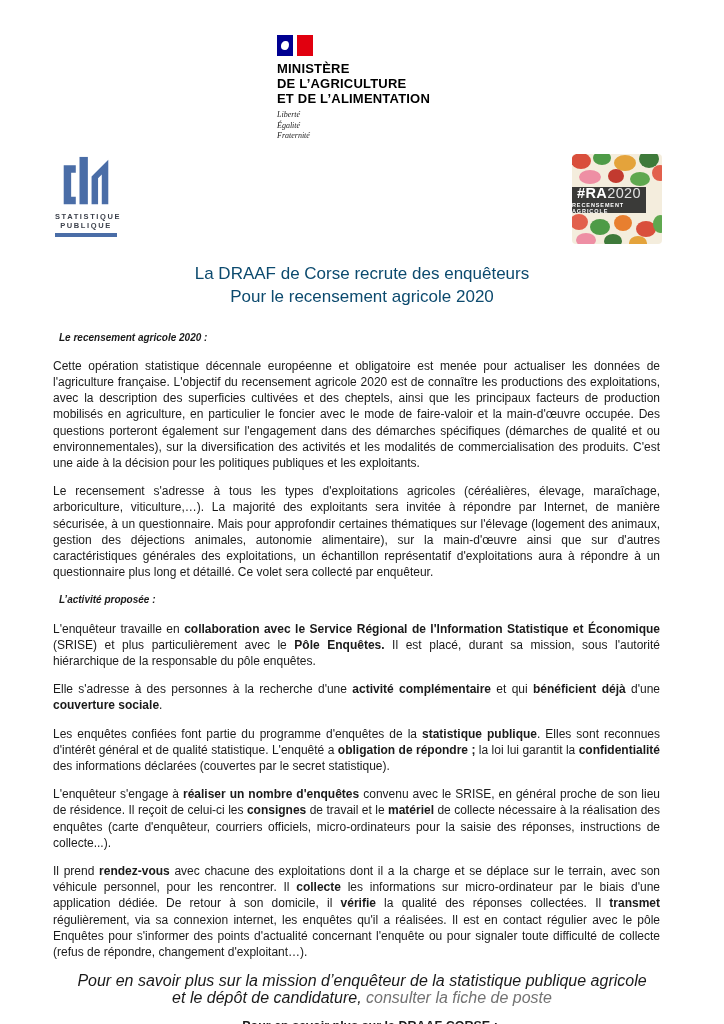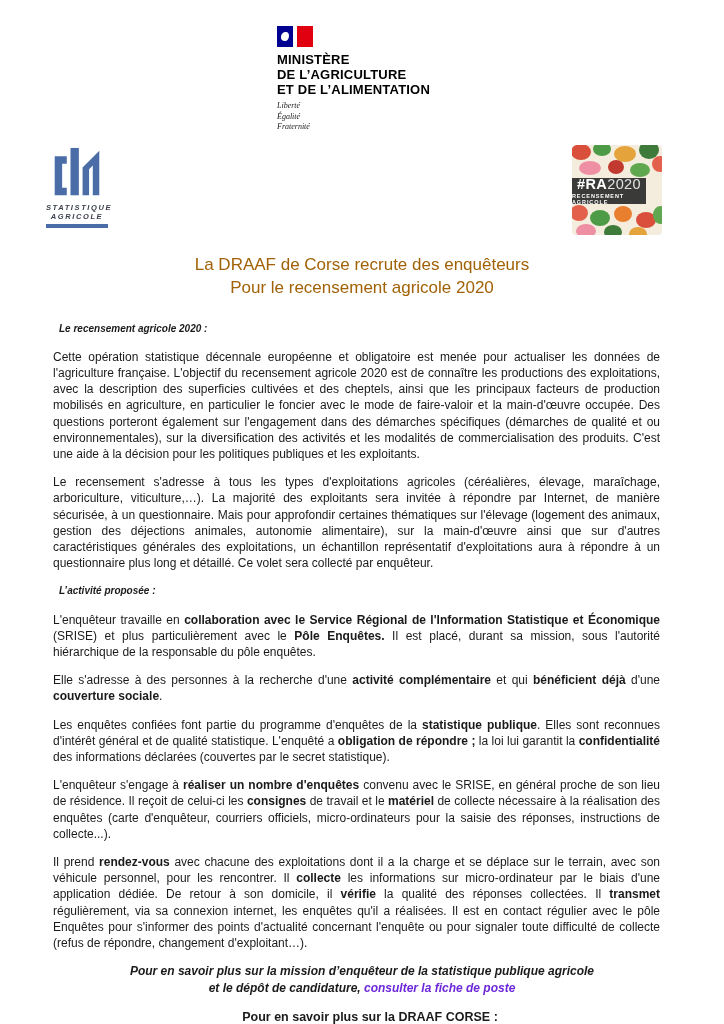--- a/index.html
+++ b/index.html
@@ -7,57 +7,57 @@
     width:724px;height:1024px;
     background:#ffffff;
     font-family:"Liberation Sans", sans-serif;
     color:#1a1a1a;
     overflow:hidden;
     position:relative;
   }
   .b{font-weight:bold;}
 
   
-  .ministry-wrap{display:flex;justify-content:center;padding-top:26px;}
+  .ministry-wrap{display:flex;justify-content:center;padding-top:26px;margin-top:9px;}
   .ministry{width:170px;}
   .flag{display:flex;height:21px;margin-bottom:5px;}
   .flag-blue{width:16px;height:21px;background:#000091;position:relative;}
   .flag-marianne{position:absolute;left:4px;top:6px;width:8px;height:9px;background:#fff;
     border-radius:60% 40% 50% 50%/55% 45% 60% 40%;}
   .flag-gap{width:4px;height:21px;background:#fff;}
   .flag-red{width:16px;height:21px;background:#E1000F;}
   .ministry-name{font-weight:bold;font-size:13px;line-height:15px;letter-spacing:.2px;color:#000;}
   .motto{margin-top:4px;font-family:"Liberation Serif", serif;font-style:italic;
     font-size:8px;line-height:10.5px;color:#222;}
 
   
   .logo-row{position:relative;height:94px;margin-top:10px;}
-  .sp-logo{position:absolute;left:46px;top:2px;width:62px;text-align:center;font-style:italic;}
+  .sp-logo{position:absolute;left:55px;top:2px;width:62px;text-align:center;}
   .sp-logo svg{display:block;margin:0 auto;}
   .sp-text{font-size:7.5px;letter-spacing:1.6px;line-height:9px;color:#3a3f4a;font-weight:bold;margin-top:2px;}
   .sp-bar{height:4px;background:#4A6DA7;margin-top:3px;}
   .ra-logo{position:absolute;right:62px;top:2px;width:90px;height:90px;border-radius:4px;overflow:hidden;}
   .ra-band{position:absolute;left:0;top:33px;width:74px;height:26px;background:#3A3A38;
     display:flex;flex-direction:column;justify-content:center;align-items:center;}
   .ra-main{color:#fff;font-size:14.5px;line-height:14px;letter-spacing:.4px;}
   .ra-main .year{font-weight:300;opacity:.85;}
   .ra-sub{color:#fff;font-size:5.5px;letter-spacing:.9px;margin-top:2px;font-weight:bold;}
 
   
-  .doc-title{margin-top:16px;text-align:center;font-size:17px;line-height:23px;color:#a16207;}
+  .doc-title{margin-top:16px;text-align:center;font-size:17px;line-height:23px;color:#0c4a6e;}
 
   
   .body-text{margin:22px 54px 0 53px;font-size:12px;line-height:16.2px;text-align:justify;}
   .body-text h3{font-size:10px;font-weight:bold;font-style:italic;margin:0 0 12px 6px;text-align:left;}
   .body-text p{margin:0 10px 12px 0;}
 
   
   .footer{margin-top:2px;text-align:center;}
-  .promo{font-size:12px;line-height:17px;font-weight:bold;font-style:italic;}
-  .promo a{color:#6d28d9;text-decoration:none;}
+  .promo{font-size:16px;line-height:17px;font-weight:normal;font-style:italic;}
+  .promo a{color:#737373;text-decoration:none;}
   .draaf-heading{margin-top:13px;font-size:12.5px;font-weight:bold;padding-left:16px;}
 </style>
 </head>
 <body>
 
 <div class="ministry-wrap">
   <div class="ministry">
     <div class="flag">
       <div class="flag-blue">
           <div class="flag-marianne"></div>
@@ -80,21 +80,21 @@
 
 <div class="logo-row">
   <div class="sp-logo">
     <svg width="52" height="56" viewBox="0 0 56 60">
       <path d="M17 12 H4 V54 H17 V46 H12 V20 H17 Z" fill="#4A6DA7"></path>
       <rect x="21" y="3" width="9" height="51" fill="#4A6DA7"></rect>
       <path d="M34 54 V24 L52 6 V54 H45 V22 L41 26 V54 Z" fill="#4A6DA7"></path>
     </svg>
     <div class="sp-text">
       <div>STATISTIQUE</div>
-      <div>AGRICOLE</div>
+      <div>PUBLIQUE</div>
     </div>
     <div class="sp-bar"></div>
   </div>
 
   <div class="ra-logo">
     <svg width="90" height="90" viewBox="0 0 90 90">
       <rect width="90" height="90" fill="#F4EDDD"></rect>
       <ellipse cx="9" cy="7" rx="10" ry="8" fill="#D94F3C"></ellipse>
       <ellipse cx="30" cy="4" rx="9" ry="7" fill="#4E9B47"></ellipse>
       <ellipse cx="53" cy="9" rx="11" ry="8" fill="#E4A33B"></ellipse>

